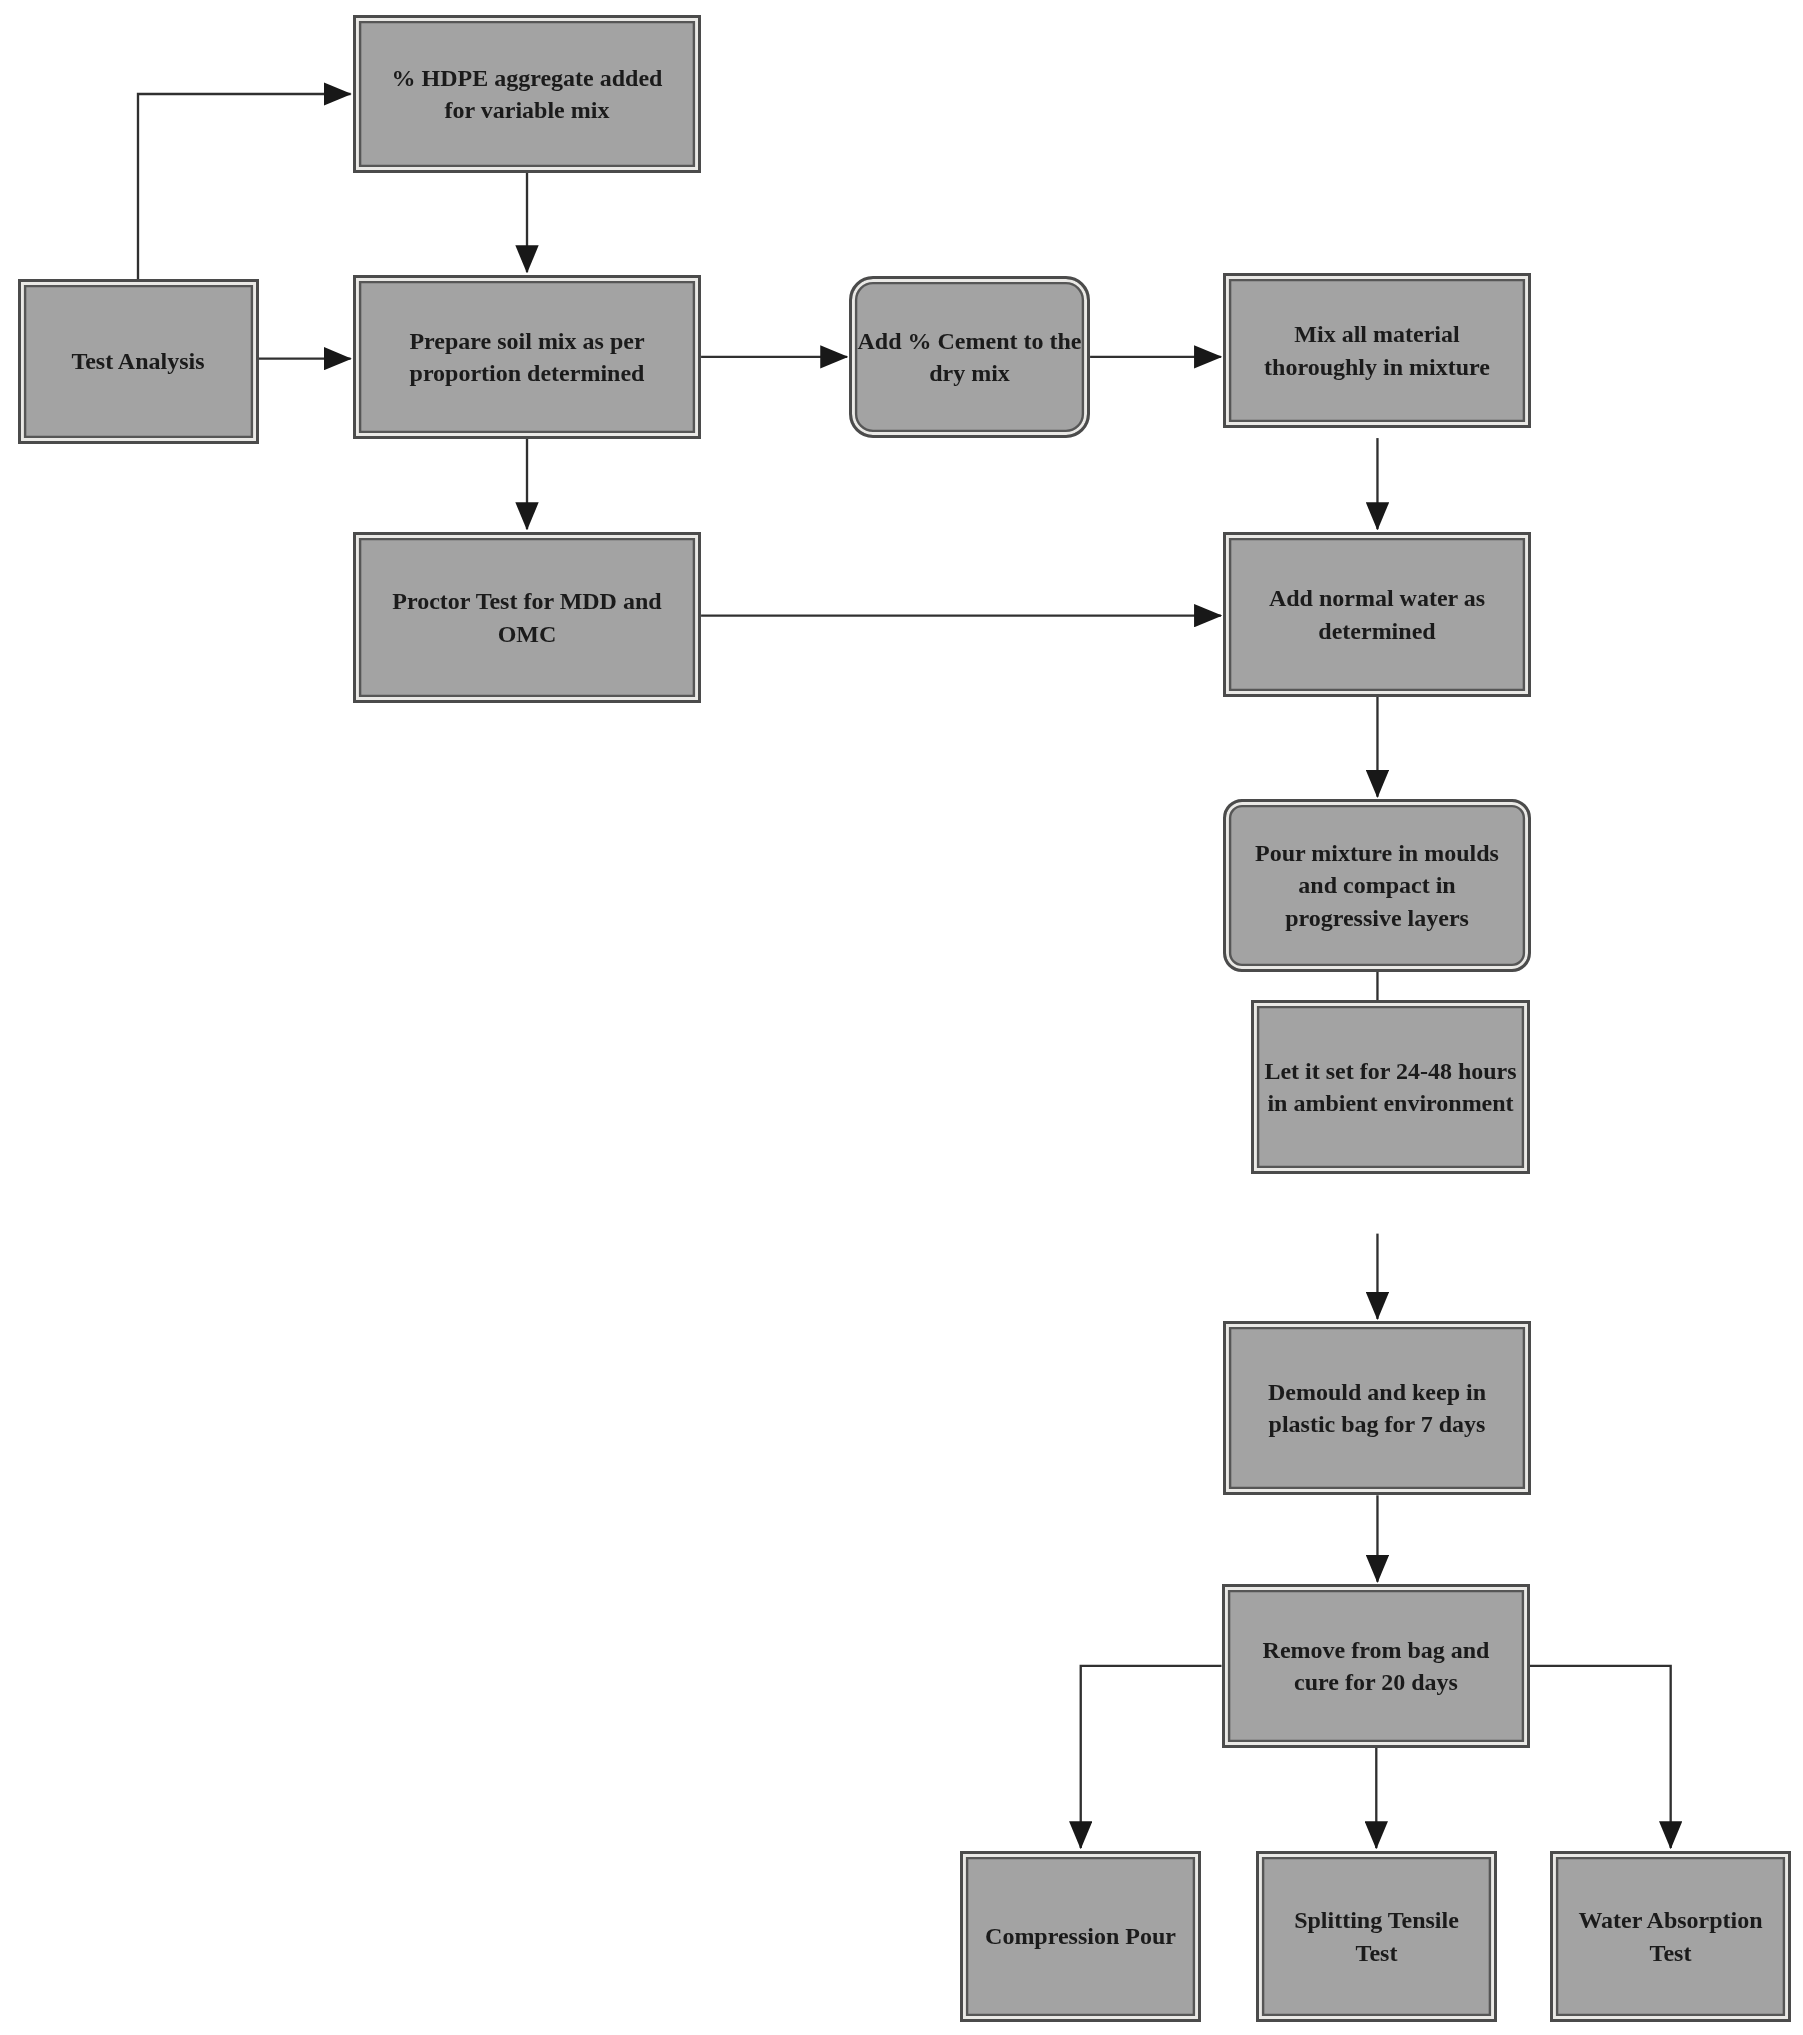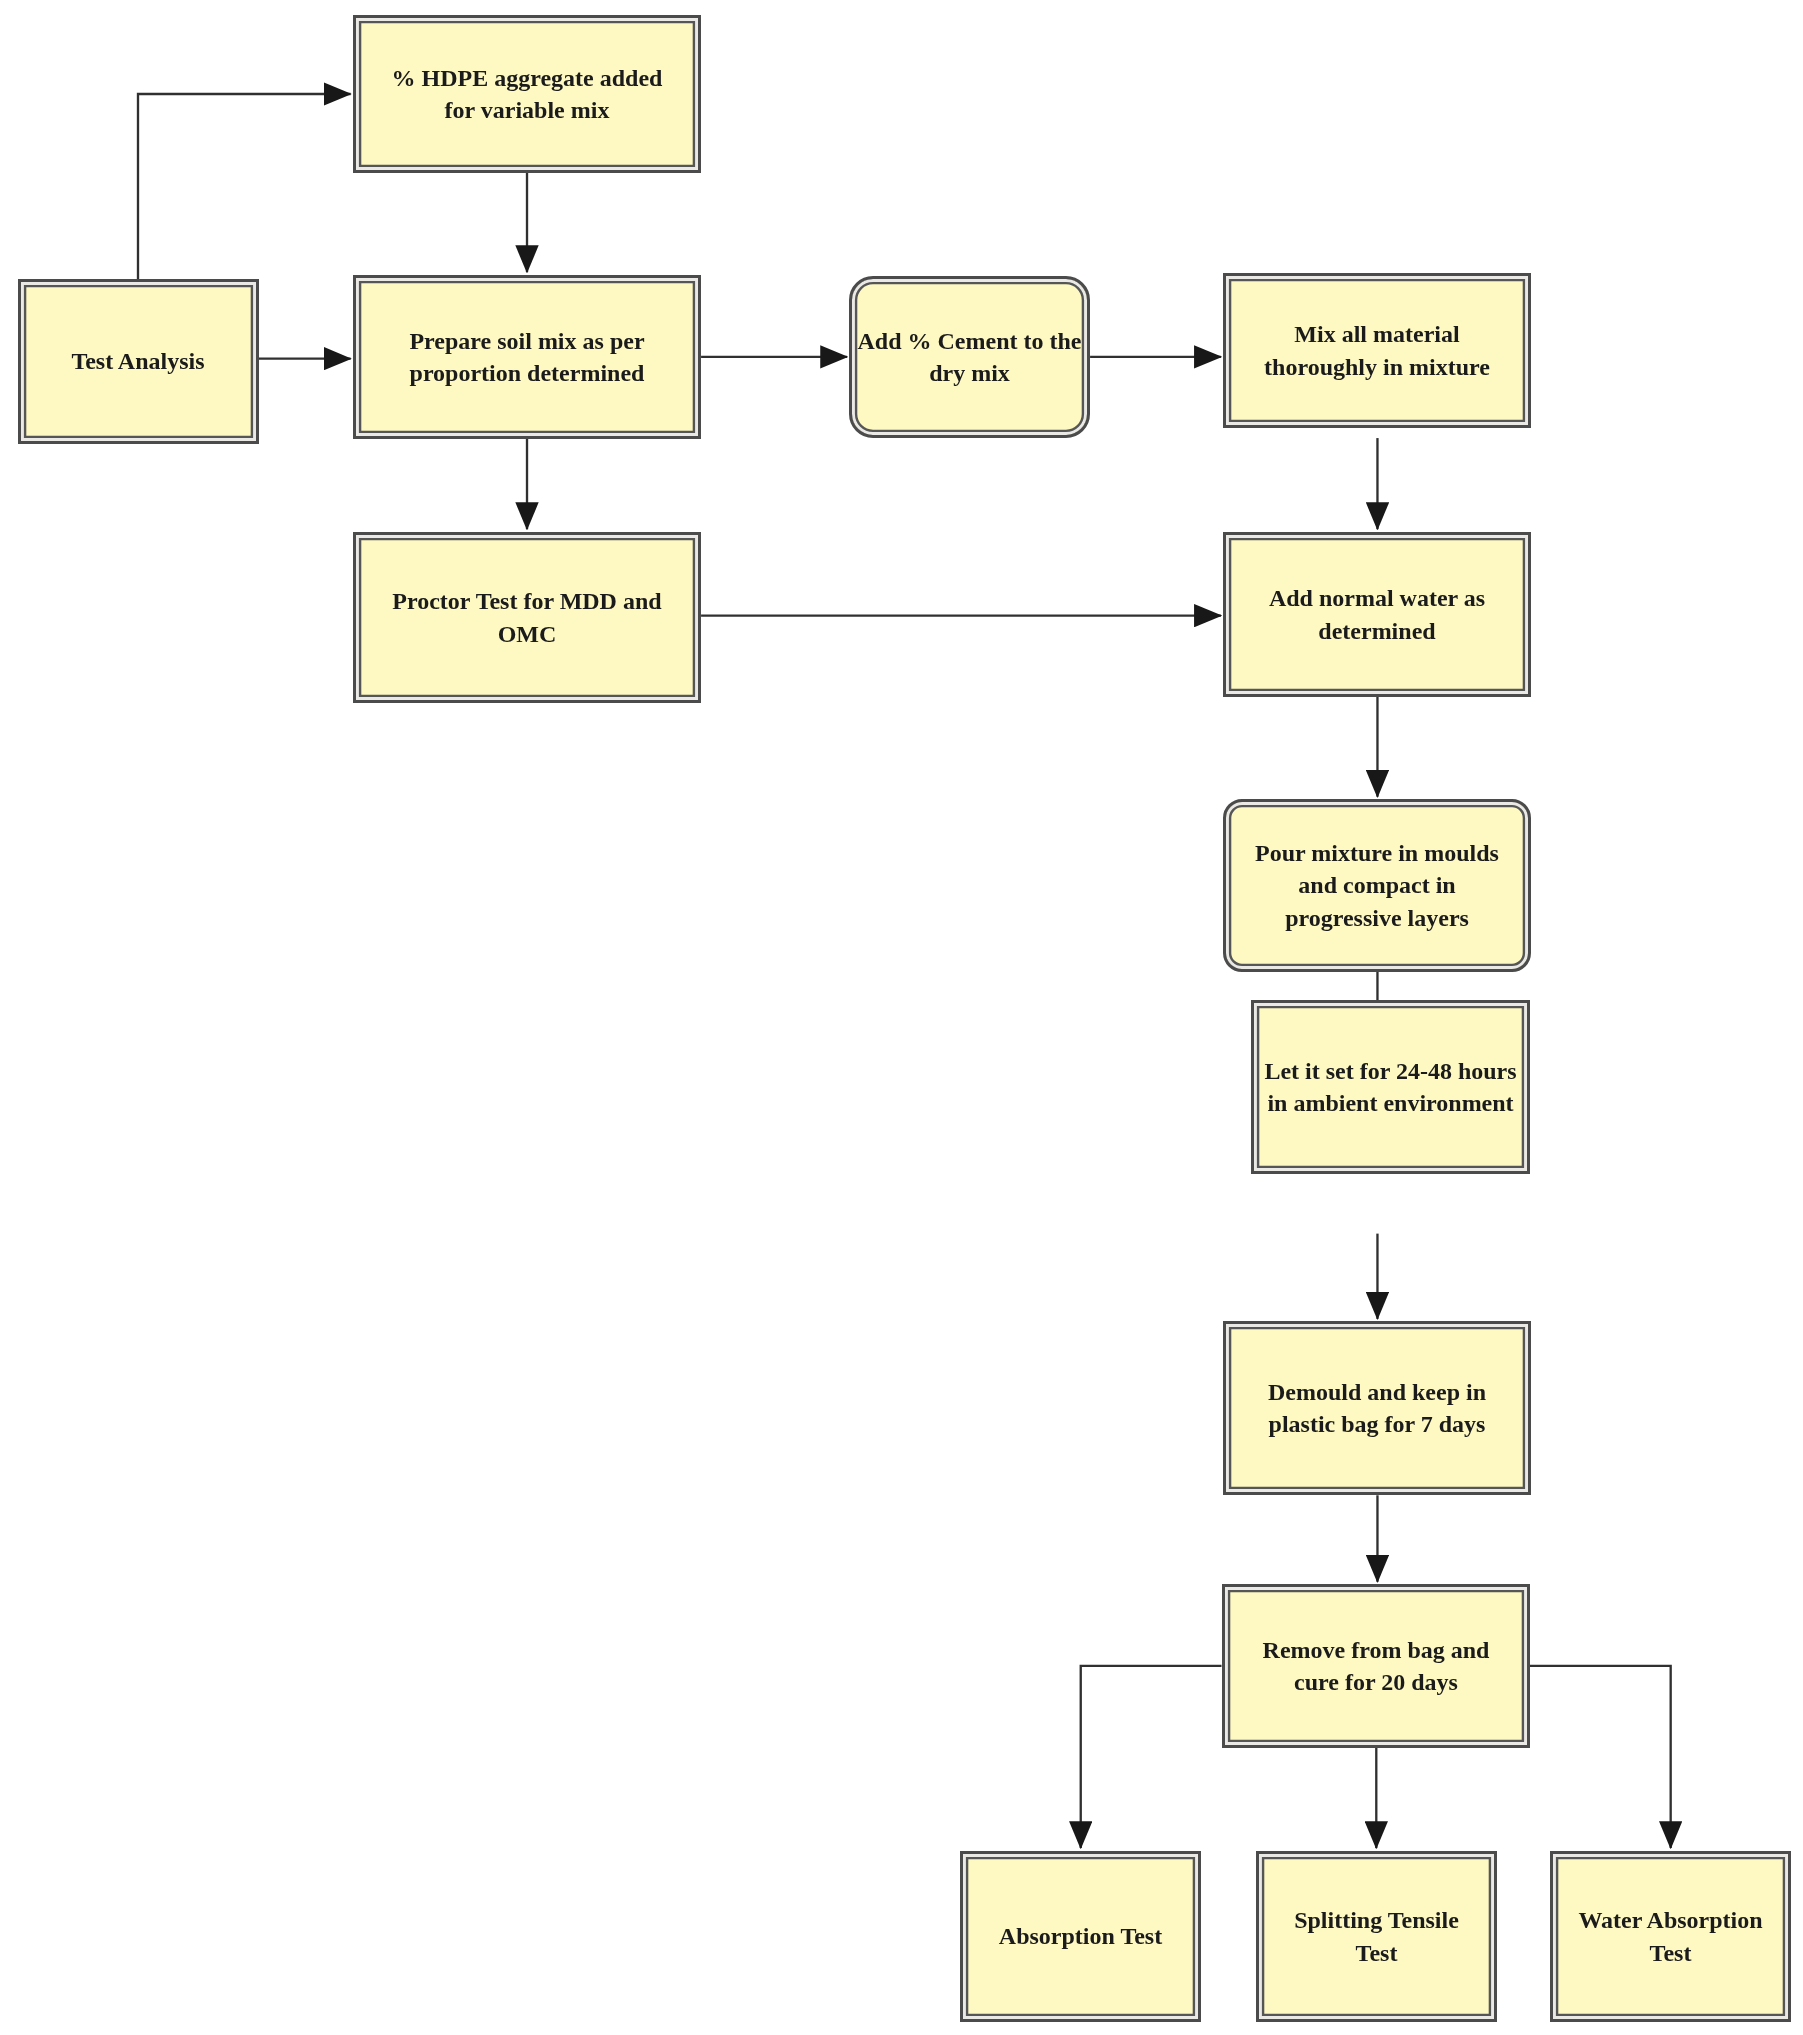--- a/index.html
+++ b/index.html
@@ -19,21 +19,21 @@
     position: absolute;
     left: 0; top: 0;
     width: 1804px;
     height: 2035px;
     z-index: 1;
   }
   .node {
     position: absolute;
     z-index: 2;
     box-sizing: border-box;
-    background: #fef9c3;
+    background: #a3a3a3;
     border: 3.5px solid #4b4b4b;
     box-shadow: inset 0 0 0 2.9px #eae9e6, inset 0 0 0 5.3px #565656;
     display: flex;
     align-items: center;
     justify-content: center;
     text-align: center;
     font-size: 24px;
     font-weight: bold;
     line-height: 1.35;
     color: #1b1b1b;
@@ -101,20 +101,20 @@
 determined</div>
   <div class="node n-pour">Pour mixture in moulds
 and compact in
 progressive layers</div>
   <div class="node n-set">Let it set for 24-48 hours
 in ambient environment</div>
   <div class="node n-demould">Demould and keep in
 plastic bag for 7 days</div>
   <div class="node n-remove">Remove from bag and
 cure for 20 days</div>
-  <div class="node n-compression">Absorption Test</div>
+  <div class="node n-compression">Compression Pour</div>
   <div class="node n-splitting">Splitting Tensile
 Test</div>
   <div class="node n-absorption">Water Absorption
 Test</div>
 
 </div>
 
 
 </body></html>

